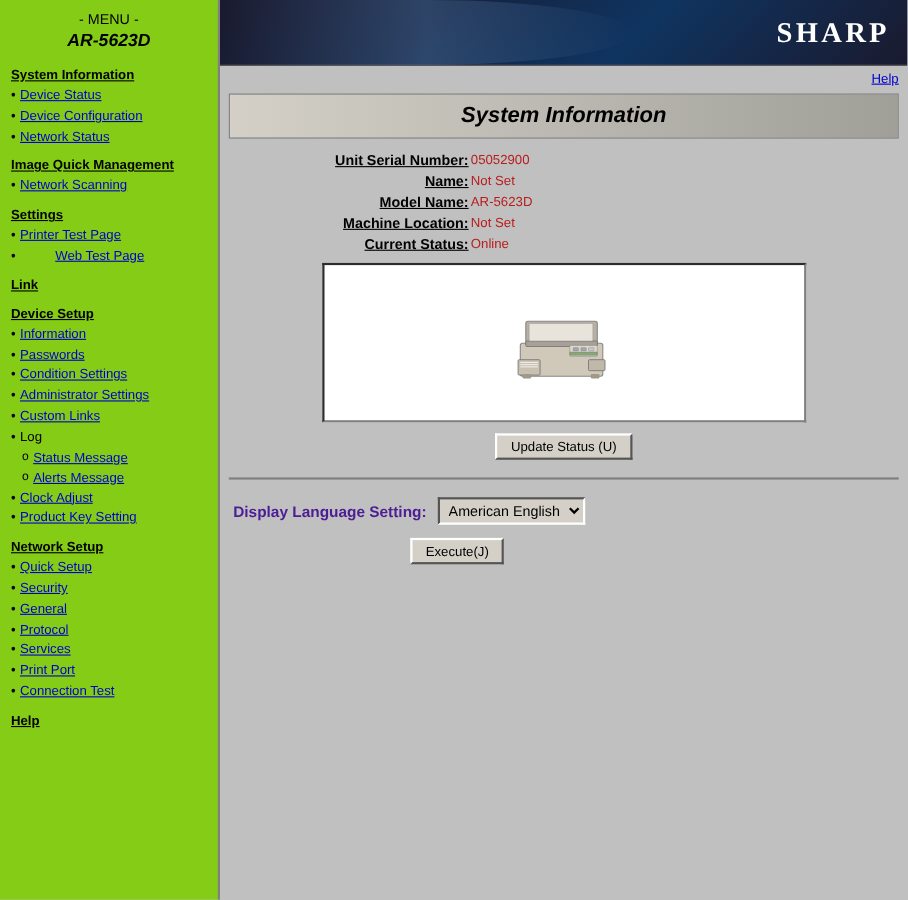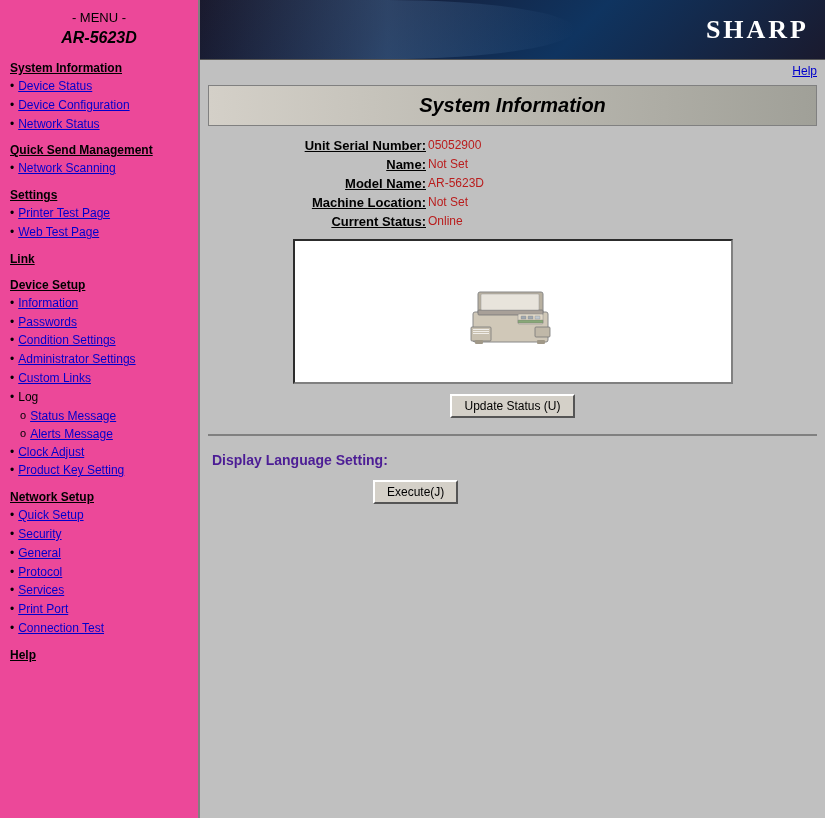--- a/index.html
+++ b/index.html
@@ -2,21 +2,21 @@
 <html><head>
   <meta charset="utf-8">
   <style>
     * { margin: 0; padding: 0; box-sizing: border-box; }
     body { font-family: Arial, sans-serif; font-size: 13px; background: #c0c0c0; display: flex; width: 825px; min-height: 818px; }
 
     
     #sidebar {
       width: 200px;
       min-height: 818px;
-      background: #ec4899;
+      background: #84cc16;
       border-right: 2px solid #808080;
       padding: 8px 0;
       flex-shrink: 0;
     }
     .menu-title {
       text-align: center;
       font-size: 13px;
       color: #000;
       padding: 2px 0;
     }
@@ -217,36 +217,36 @@
       <span class="bullet">•</span>
       <a class="sidebar-link" style="padding-left:0;">Device Configuration</a>
     </div>
     <div class="bullet-item">
       <span class="bullet">•</span>
       <a class="sidebar-link" style="padding-left:0;">Network Status</a>
     </div>
   </div>
 
   <div class="sidebar-section">
-    <div class="section-header">Quick Send Management</div>
+    <div class="section-header">Image Quick Management</div>
     <div class="bullet-item">
       <span class="bullet">•</span>
       <a class="sidebar-link" style="padding-left:0;">Network Scanning</a>
     </div>
   </div>
 
   <div class="sidebar-section">
     <div class="section-header">Settings</div>
     <div class="bullet-item">
       <span class="bullet">•</span>
       <a class="sidebar-link" style="padding-left:0;">Printer Test Page</a>
     </div>
     <div class="bullet-item">
       <span class="bullet">•</span>
-      <a class="sidebar-link" style="padding-left:0;">Web Test Page</a>
+      <a class="sidebar-link" style="padding-left:0;margin-left:32px;">Web Test Page</a>
     </div>
   </div>
 
   <div class="sidebar-section">
     <div class="section-header">Link</div>
   </div>
 
   <div class="sidebar-section">
     <div class="section-header">Device Setup</div>
     <div class="bullet-item">
@@ -401,18 +401,26 @@
     </div>
 
     <div class="update-btn-row">
       <button class="windows-btn">Update Status (U)</button>
     </div>
 
     <hr class="divider-line">
 
     <div class="language-row">
       <span class="language-label">Display Language Setting:</span>
+      <select class="lang-select">
+        <option>American English</option>
+        <option>French</option>
+        <option>German</option>
+        <option>Spanish</option>
+        <option>Italian</option>
+        <option>Portuguese</option>
+      </select>
     </div>
     <div class="execute-btn-row">
       <button class="windows-btn">Execute(J)</button>
     </div>
   </div>
 </div>
 
 </body></html>

